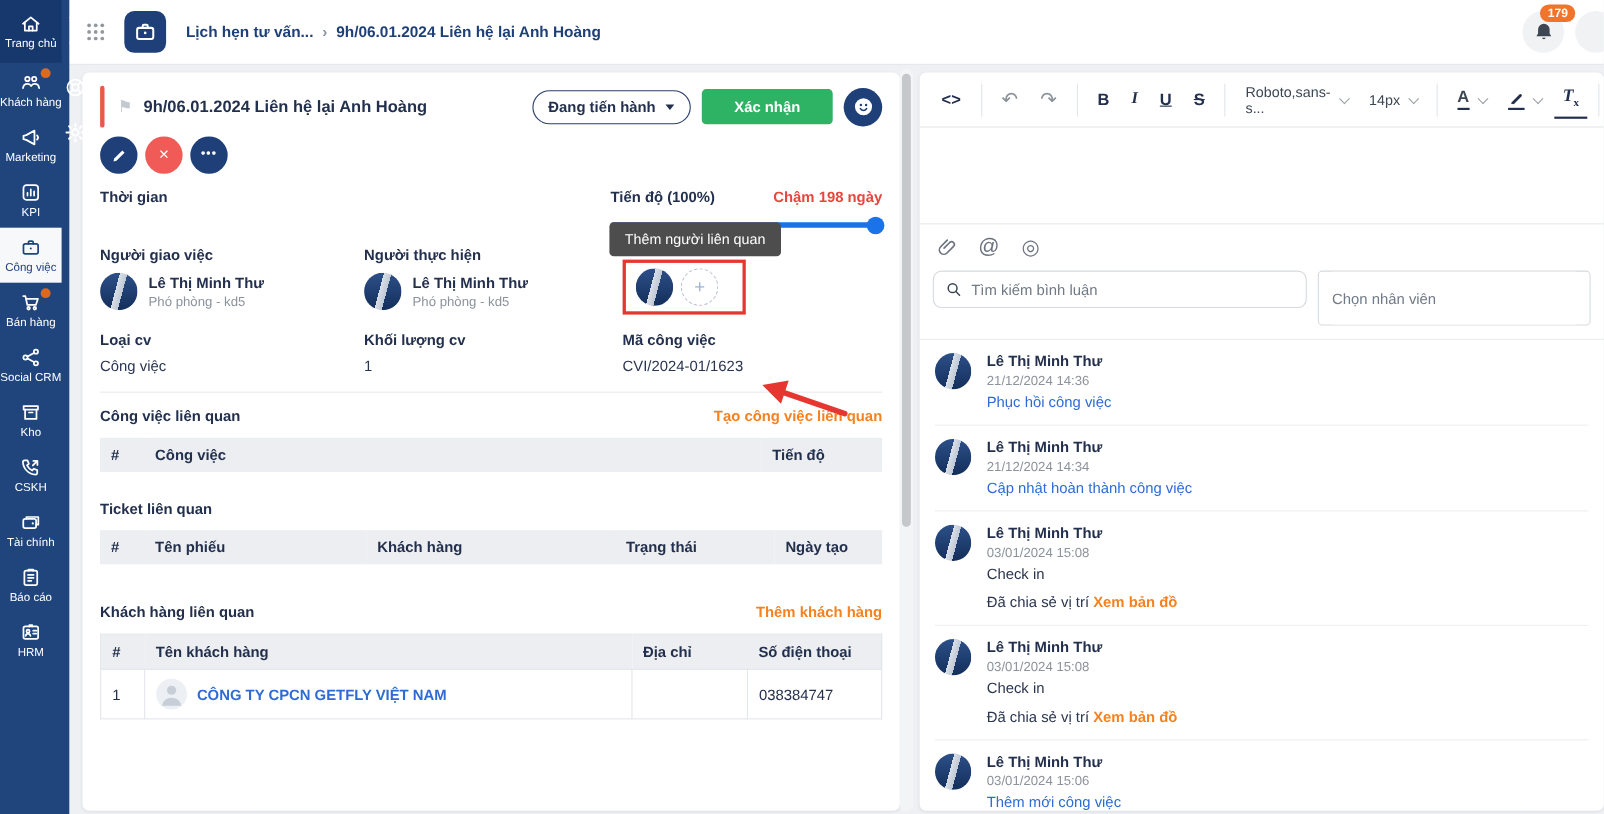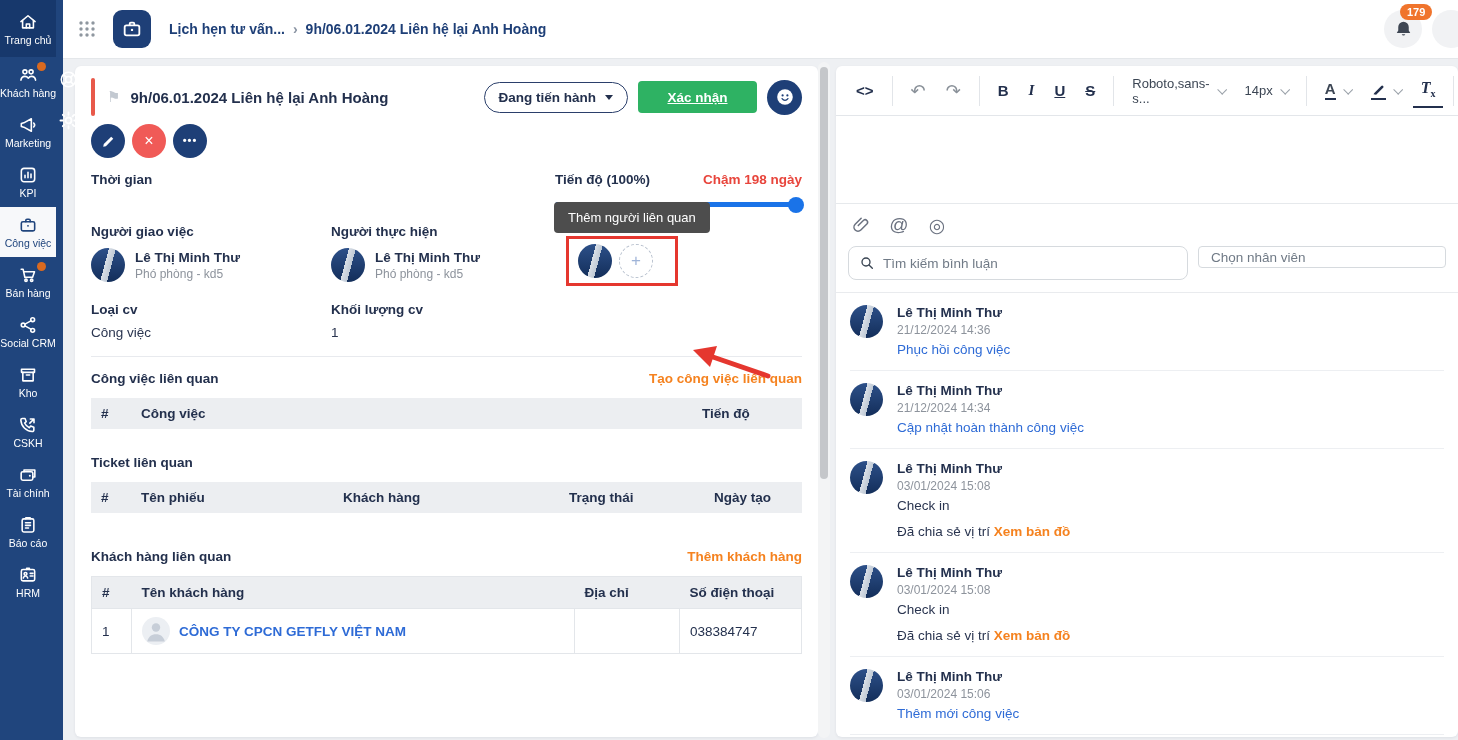--- a/index.html
+++ b/index.html
@@ -53,21 +53,21 @@
   
   .title-row { display:flex; align-items:center; }
   .title-bar { width:4px; height:38px; background:#e8594a; border-radius:2px; }
   .flag { color:#c3c9d1; font-size:15px; margin:0 10px 0 12px; }
   .task-title { font-size:15px; font-weight:700; color:#23304d; }
   .title-actions { margin-left:auto; display:flex; align-items:center; gap:10px; }
   .status-dd { height:31px; border:1.5px solid #2b3f6b; border-radius:17px; background:#fff; display:flex;
     align-items:center; gap:9px; padding:0 14px; font-size:13.5px; font-weight:600; color:#23304d; cursor:pointer; }
   .caret { width:0; height:0; border-left:4.5px solid transparent; border-right:4.5px solid transparent; border-top:5px solid #23304d; }
   .confirm-btn { height:32px; min-width:119px; background:#2eb263; color:#fff; border:none; border-radius:4px;
-    font-size:13.5px; font-weight:700; cursor:pointer; font-family:inherit;text-decoration:underline; }
+    font-size:13.5px; font-weight:700; cursor:pointer; font-family:inherit; }
   .smiley-btn { width:35px; height:35px; border-radius:50%; background:#1e3f77; border:none; display:flex;
     align-items:center; justify-content:center; cursor:pointer; }
   .smiley-btn svg { width:22px; height:22px; }
   .circle-row { display:flex; gap:7px; margin-top:8px; }
   .circle-btn { width:34px; height:34px; border-radius:50%; border:none; display:flex; align-items:center;
     justify-content:center; color:#fff; cursor:pointer; font-size:16px; font-family:inherit; }
   .circle-btn.navy { background:#1e3f77; }
   .circle-btn.red { background:#f05a57; }
   .circle-btn svg { width:17px; height:17px; }
   .dots-glyph { letter-spacing:1px; font-size:11px; font-weight:700; margin-top:-2px; }
@@ -134,21 +134,21 @@
   .tx { font-family:"Liberation Serif",serif; font-style:italic; font-weight:700; font-size:16px; border-bottom:2px solid #23304d; }
   .tx sub { font-size:10px; font-style:normal; }
   .editor-area { height:88px; border-bottom:1px solid #e6e9ec; cursor:text; flex:0 0 auto; }
   .attach-row { display:flex; align-items:center; gap:16px; padding:10px 14px 8px; color:#6b7280; flex:0 0 auto; }
   .attach-row .ico { cursor:pointer; display:flex; align-items:center; justify-content:center; width:22px; height:22px; font-size:19px; color:#6b7280; }
   .search-row { display:flex; gap:10px; padding:2px 12px 12px; flex:0 0 auto; }
   .search-box { width:340px; height:34px; border:1px solid #d6dade; border-radius:8px; display:flex; align-items:center;
     padding:0 10px; gap:8px; flex:0 0 auto; }
   .search-box input { border:none; outline:none; flex:1; font-size:13.5px; font-family:inherit; color:#23304d; }
   .search-box input::placeholder { color:#707a86; }
-  .emp-box { flex:1; height:22px; border:1px solid #d6dade; border-radius:4px; display:flex; padding:0 12px; }
+  .emp-box { flex:1; height:50px; border:1px solid #d6dade; border-radius:4px; display:flex; padding:0 12px; }
   .emp-box input { border:none; outline:none; width:100%; font-size:13.5px; font-family:inherit; color:#23304d; }
   .emp-box input::placeholder { color:#707a86; }
   .comments { flex:1; overflow:hidden; border-top:1px solid #e9ebee; padding:0 14px; }
   .comment { display:flex; gap:14px; padding:12px 0 13px; border-bottom:1px solid #edeff2; }
   .c-avatar { width:33px; height:33px; border-radius:50%; flex:0 0 auto;
     background-image:linear-gradient(105deg, rgba(0,0,0,0) 42%, #d9dfe7 42%, #bfc9d5 58%, rgba(0,0,0,0) 58%),
       linear-gradient(180deg,#2d5089,#132e5a); }
   .c-name { font-size:13.5px; font-weight:700; color:#23304d; }
   .c-time { font-size:12px; color:#8d939c; margin-top:3px; }
   .c-action { font-size:13.5px; margin-top:5px; }
@@ -442,20 +442,24 @@
   </svg>
 
   <div class="meta-row">
     <div>
       <div class="sec-label">Loại cv</div>
       <div class="meta-val">Công việc</div>
     </div>
     <div>
       <div class="sec-label">Khối lượng cv</div>
       <div class="meta-val">1</div>
+    </div>
+    <div>
+      <div class="sec-label">Mã công việc</div>
+      <div class="meta-val">CVI/2024-01/1623</div>
     </div>
   </div>
 
   <div class="sec-head-row">
     <span class="sec-label">Công việc liên quan</span>
     <a class="link-orange">Tạo công việc liên quan</a>
   </div>
   <table>
     <colgroup>
         <col style="width:40px">

